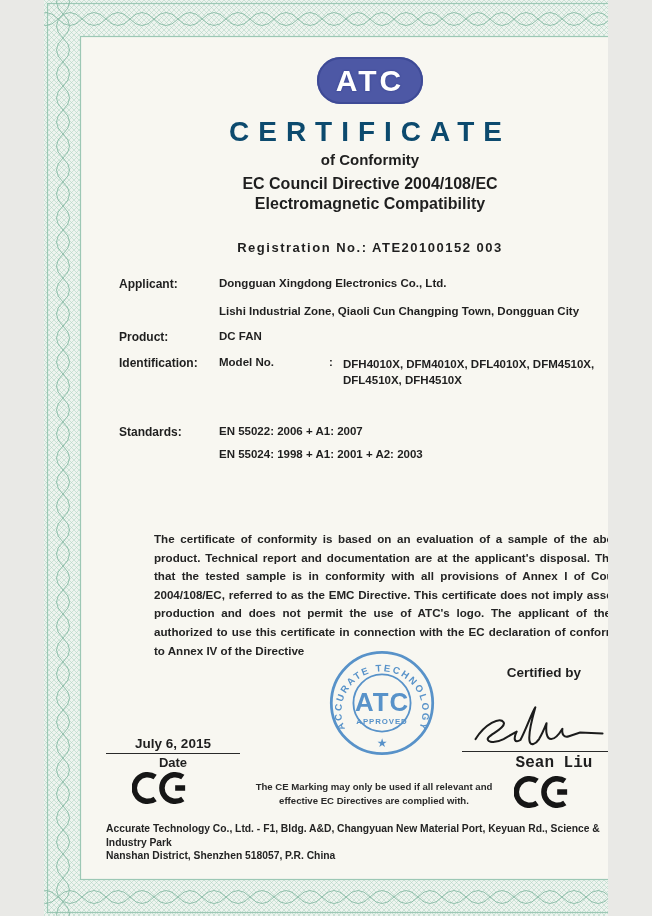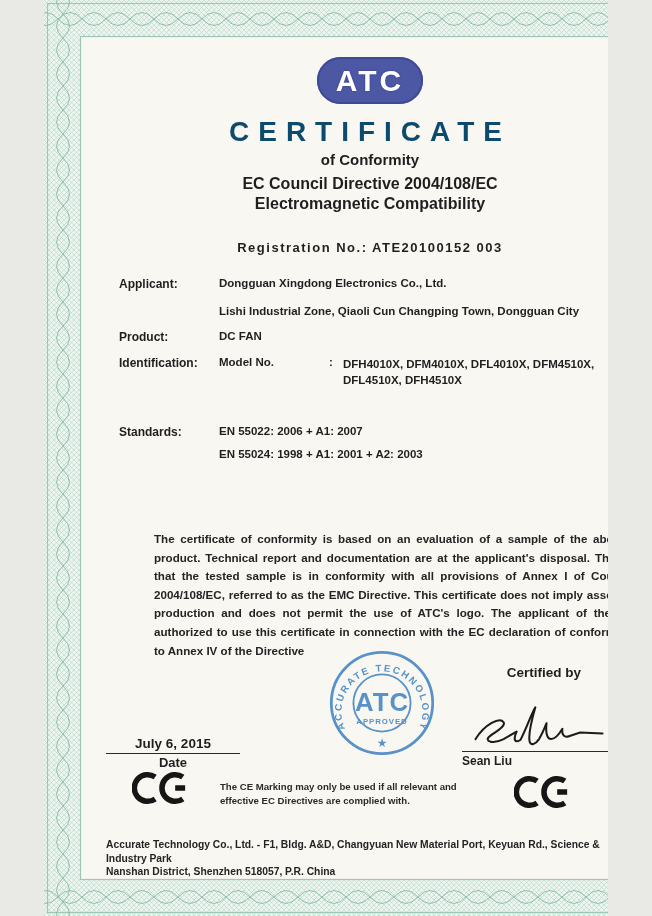--- a/index.html
+++ b/index.html
@@ -41,37 +41,37 @@
     left:62px;top:530px;width:535px;font-size:11.6px;font-weight:bold;
     line-height:18.6px;text-align:justify;color:#242424;margin-left:48px;
   }
 
   .stamp{left:279px;top:644px;opacity:.88;}
 
   .certified-by{left:420px;top:665px;width:160px;text-align:center;
     font-size:13.5px;font-weight:bold;}
   .sig-svg{left:420px;top:698px;}
   .sig-line{left:418px;top:751px;width:184px;border-top:1.6px solid #2a2a2a;}
-  .sig-name{left:418px;top:754px;width:184px;
-    font-size:12px;font-weight:bold;}
+  .sig-name{left:418px;top:754px;width:184px;text-align:center;
+    font-size:16px;font-weight:bold;font-family:Liberation Mono, monospace;}
 
   .date-value{left:62px;top:736px;width:134px;text-align:center;
     font-size:13.5px;font-weight:bold;border-bottom:1.6px solid #2a2a2a;
     padding-bottom:2px;}
   .date-label{left:62px;top:755px;width:134px;text-align:center;
     font-size:13px;font-weight:bold;}
 
   .ce-left{left:88px;top:768px;}
   .ce-right{left:470px;top:772px;}
 
-  .ce-note{left:176px;top:780px;width:308px;text-align:left;
+  .ce-note{left:176px;top:780px;width:308px;text-align:center;
     font-size:9.6px;font-weight:bold;line-height:14px;color:#2a2a2a;}
 
   .footer{left:62px;top:822px;width:536px;font-size:10.3px;font-weight:bold;
-    line-height:13.5px;color:#242424;margin-top:16px;}
+    line-height:13.5px;color:#242424;}
   .footer-contacts{display:flex;justify-content:space-between;margin-top:.5px;}
 </style>
 </head>
 <body>
 
 <div class="cert">
 
   <svg class="border-svg" width="652" height="916" viewBox="0 0 652 916">
     <defs>
       <pattern id="gp" width="10" height="10" patternUnits="userSpaceOnUse">

